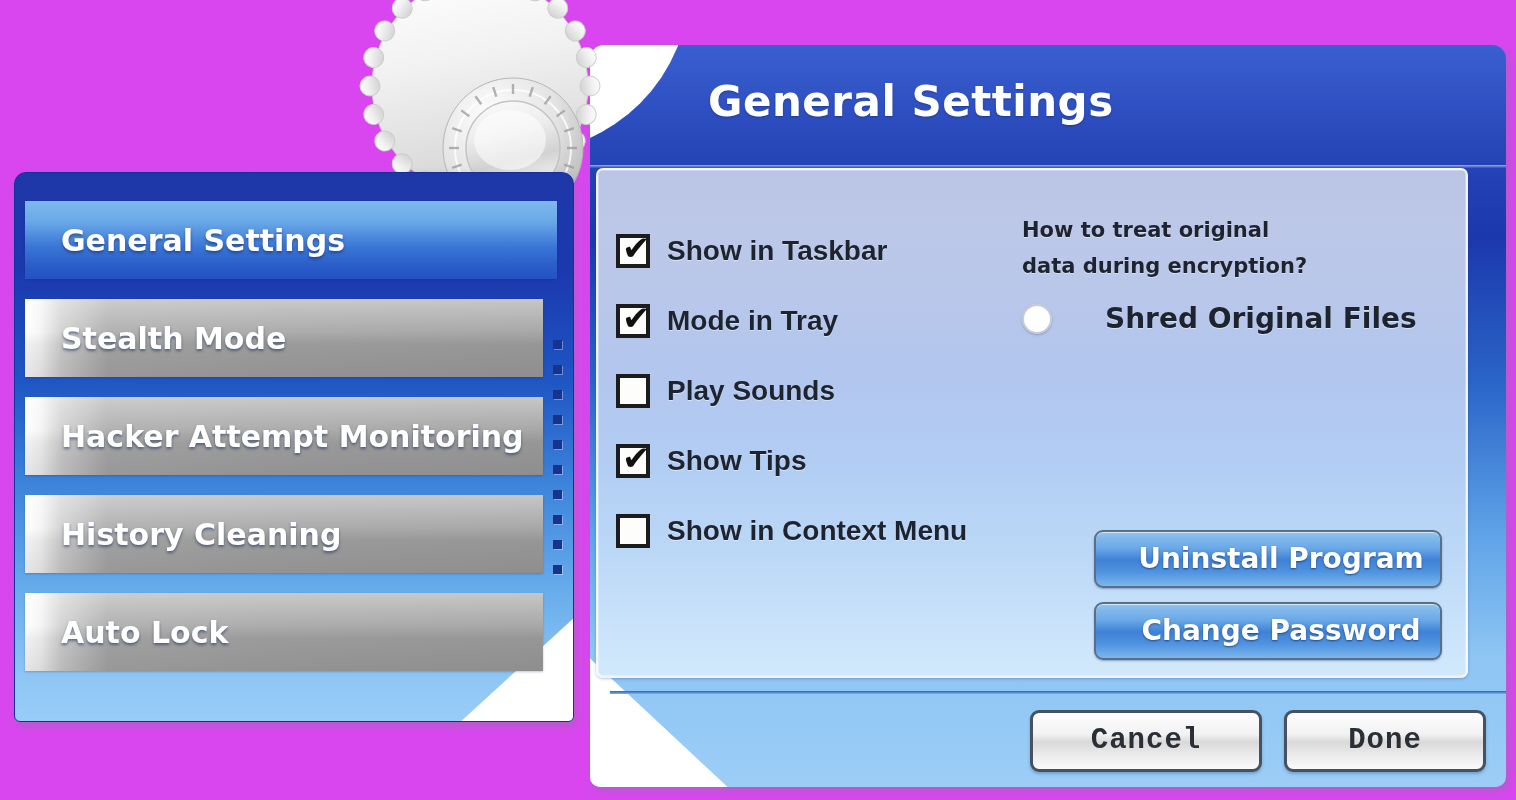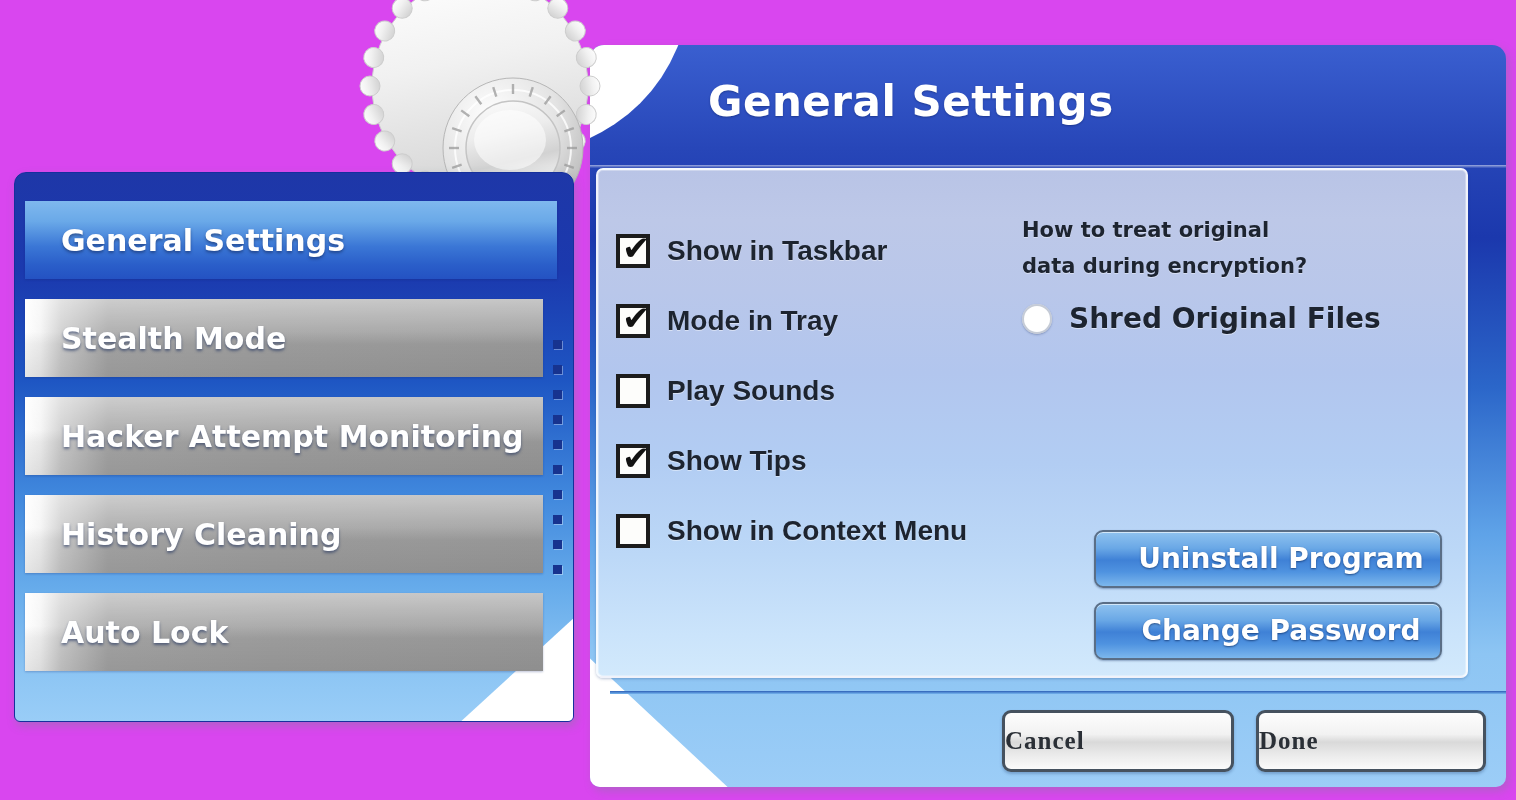--- a/index.html
+++ b/index.html
@@ -183,20 +183,21 @@
     font-weight: bold;
     color: #1d2430;
     line-height: 36px;
     font-family: "DejaVu Sans", sans-serif;
     text-shadow: 0 1px 0 rgba(255,255,255,0.40);
   }
   .radio-row {
     display: flex;
     align-items: center;
     margin-top: 18px;
+    gap: 36px;
   }
   .radio-row:first-of-type { margin-top: 24px; }
   .rbox {
     width: 30px;
     height: 30px;
     border-radius: 50%;
     background: #ffffff;
     box-shadow: inset 0 0 0 2px rgba(150,160,180,0.55),
                 0 1px 2px rgba(40,60,110,0.35);
     position: relative;
@@ -293,32 +294,32 @@
     border-radius: 9px;
     border: 3px solid #46525f;
     box-sizing: border-box;
     background: linear-gradient(180deg,
         #fdfdfd 0%,
         #f2f2f2 38%,
         #d9d9d9 52%,
         #eaeaea 74%,
         #fbfbfb 100%);
     color: #2a2f36;
-    font-size: 25px;
-    font-weight: bold;
-    font-family: Liberation Serif, serif;
+    font-size: 29px;
+    font-weight: bold;
+    font-family: Liberation Mono, monospace;
     line-height: 56px;
-    text-align: left;
+    text-align: center;
     letter-spacing: 1px;
     cursor: pointer;
     box-shadow: 0 2px 3px rgba(30,60,110,0.30);
     white-space: nowrap;
   }
   .btn-cancel { width: 232px; }
-  .btn-done { width: 230px; }
+  .btn-done { width: 202px; }
 
   
   .sidebar-window {
     position: absolute;
     left: 14px;
     top: 172px;
     width: 560px;
     height: 550px;
     border-radius: 12px 12px 6px 6px;
     background: linear-gradient(180deg,

